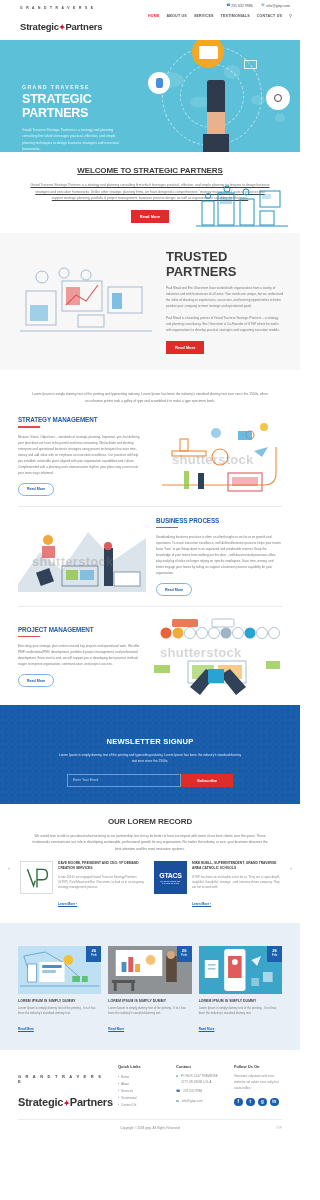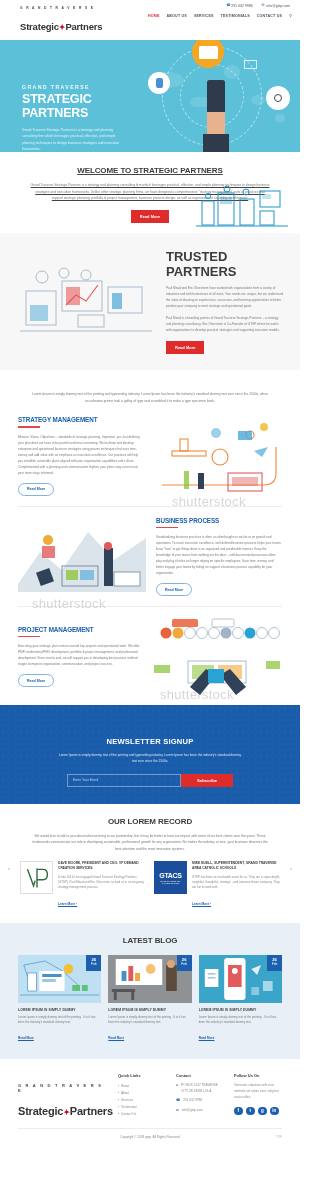--- a/index.html
+++ b/index.html
@@ -122,21 +122,21 @@
   .fc-item { display:flex; gap:3px; font-size:3.1px; color:#8b8b8b; line-height:1.7; margin-bottom:4px; }
   .fc-ic { color:#1b5fae; font-size:3.4px; flex:none; }
   .f-social { display:flex; gap:3.5px; margin-top:6px; }
   .soc { width:8.5px; height:8.5px; border-radius:50%; background:#1b5fae; color:#fff; font-size:4.5px;
          display:flex; align-items:center; justify-content:center; cursor:pointer; font-weight:700;}
   .f-about { font-size:3.05px; line-height:1.9; color:#8b8b8b; }
   .copy { margin:10px 18px 0; border-top:1px solid #ececec; padding:6px 0 0; text-align:center;
           font-size:3.1px; color:#8b8b8b; position:relative; }
   .gotop { position:absolute; right:0; top:6px; font-size:3px; color:#bbb; }
   .wm { position:absolute; font-family:"Liberation Sans",sans-serif; color:rgba(120,120,120,.30);
-        font-weight:400; letter-spacing:.3px; pointer-events:none;margin-top:42px; }
+        font-weight:700; letter-spacing:.3px; pointer-events:none; }
 </style>
 </head>
 <body>
 
 <div class="topbar">
   <div class="logo">
     <div class="logo-top">G R A N D   T R A V E R S E</div>
     <div class="logo-main">
       <span>Strategic</span><span class="logo-leaf">✦</span><span>Partners</span>
     </div>
@@ -375,21 +375,20 @@
       <div>
         <div class="tst-name">MIKE BUELL, SUPERINTENDENT, GRAND TRAVERSE AREA CATHOLIC SCHOOLS</div>
         <div class="tst-body">GTSP has been an invaluable asset for us.  They are a super-bright, insightful, thoughtful, strategic , and outcome driven company. They are fun to work with.</div>
         <a class="tst-link" href="#">Learn More ›</a>
       </div>
     </div>
   </div>
 </div>
 
 <div class="blog">
-  <div class="sec-title">LATEST BLOG</div>
   <div class="blog-cards">
 
     <div class="bcard">
       <div class="bthumb" style="background:#bfe0f2;">
         <svg viewBox="0 0 86 48" width="100%" height="48" preserveAspectRatio="none">
           <g stroke="#4a90c4" stroke-width=".7" fill="none">
             <line x1="6" y1="10" x2="28" y2="6"></line>
               <line x1="28" y1="6" x2="46" y2="16"></line>
             <line x1="6" y1="10" x2="14" y2="34"></line>
               <line x1="46" y1="16" x2="62" y2="30"></line>

